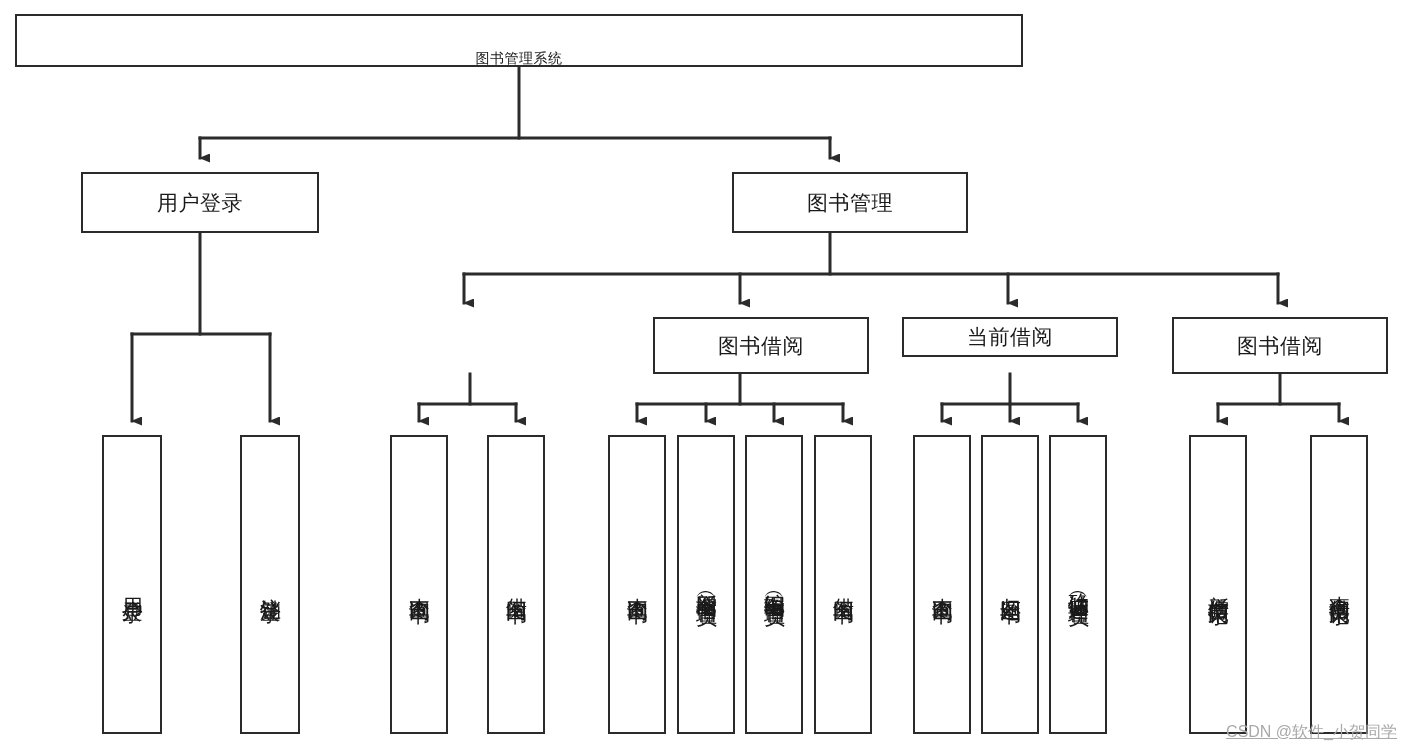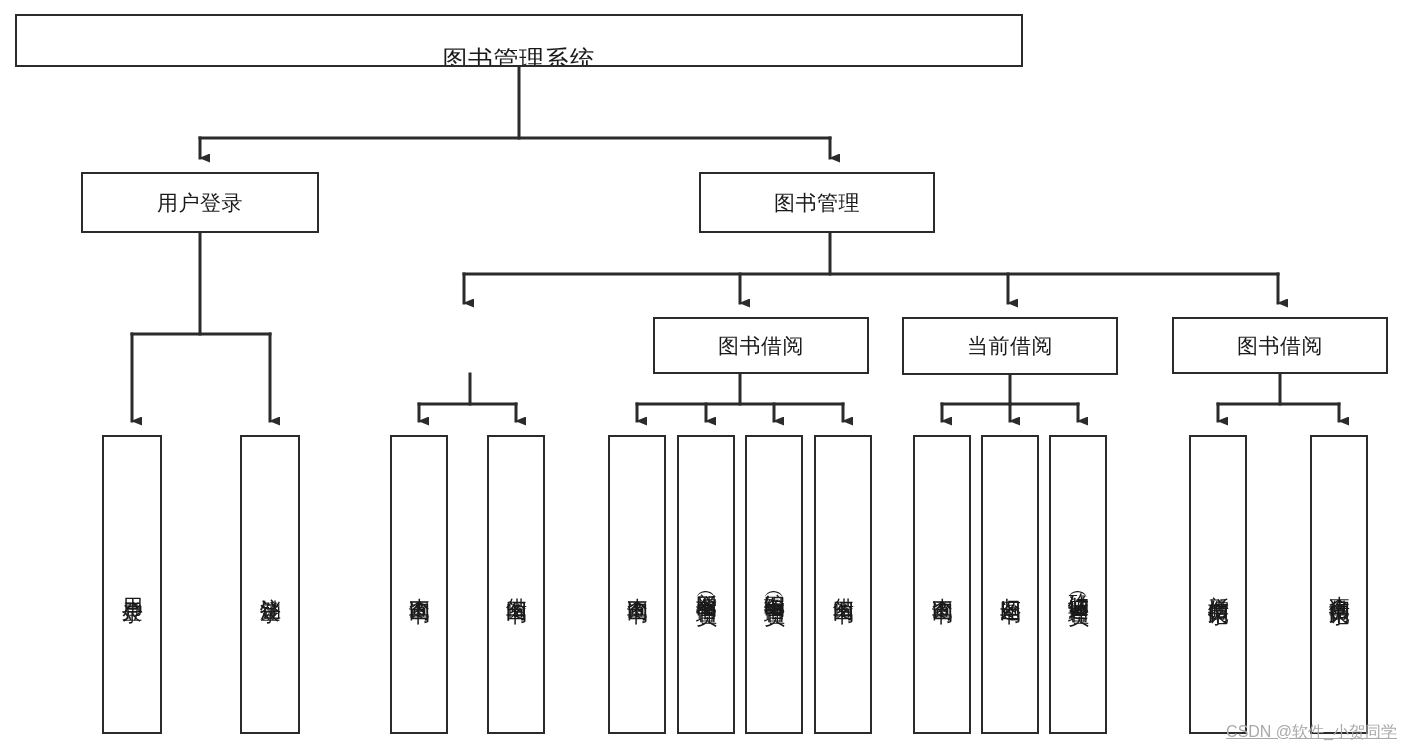--- a/index.html
+++ b/index.html
@@ -37,21 +37,21 @@
     overflow: hidden;
   }
   .node-label {
     font-family: "Liberation Sans", "DejaVu Sans", sans-serif;
     color: #1a1a1a;
     white-space: nowrap;
     line-height: 1.12;
     letter-spacing: 0.5px;
   }
   .node-root > .node-label {
-    font-size: 25px;
+    font-size: 14px;
     margin-top: 36px;
   }
   .node-l2 > .node-label,
   .node-l3 > .node-label {
     font-size: 21px;
   }
   .node-leaf {
     align-items: center;
     justify-content: center;
   }
@@ -136,28 +136,28 @@
     </g>
   </svg>
 
   <div class="node-box node-root" style="left:15px; top:14px; width:1008px; height:53px;">
     <span class="node-label">图书管理系统</span>
   </div>
 
   <div class="node-box node-l2" style="left:81px; top:172px; width:238px; height:61px;">
     <span class="node-label">用户登录</span>
   </div>
-  <div class="node-box node-l2" style="left:699px; top:172px; width:236px; height:61px;">
+  <div class="node-box node-l2" style="left:732px; top:172px; width:236px; height:61px;">
     <span class="node-label">图书管理</span>
   </div>
 
   <div class="node-box node-l3" style="left:632px; top:317px; width:216px; height:57px;margin-left:21px;">
     <span class="node-label">图书借阅</span>
   </div>
-  <div class="node-box node-l3" style="left:902px; top:317px; width:216px; height:58px;">
+  <div class="node-box node-l3" style="left:902px; top:317px; width:216px; height:40px;">
     <span class="node-label">当前借阅</span>
   </div>
   <div class="node-box node-l3" style="left:1172px; top:317px; width:216px; height:57px;">
     <span class="node-label">图书借阅</span>
   </div>
 
   <div class="node-box node-leaf" style="left:102px; top:435px; width:60px; height:299px;">
     <span class="node-label">用户登录</span>
   </div>
   <div class="node-box node-leaf" style="left:240px; top:435px; width:60px; height:299px;">

